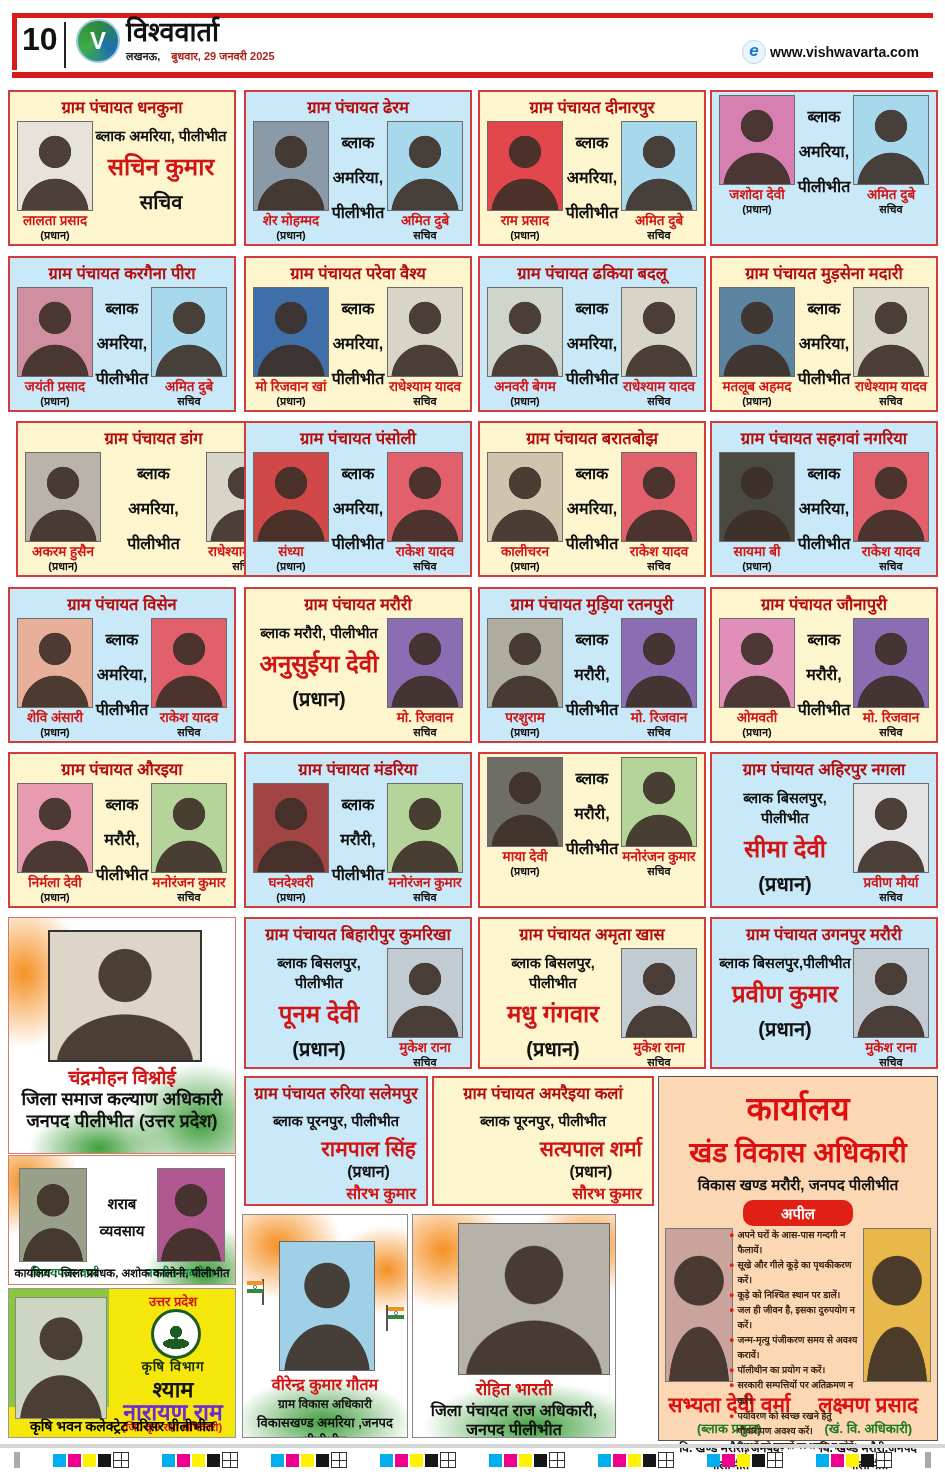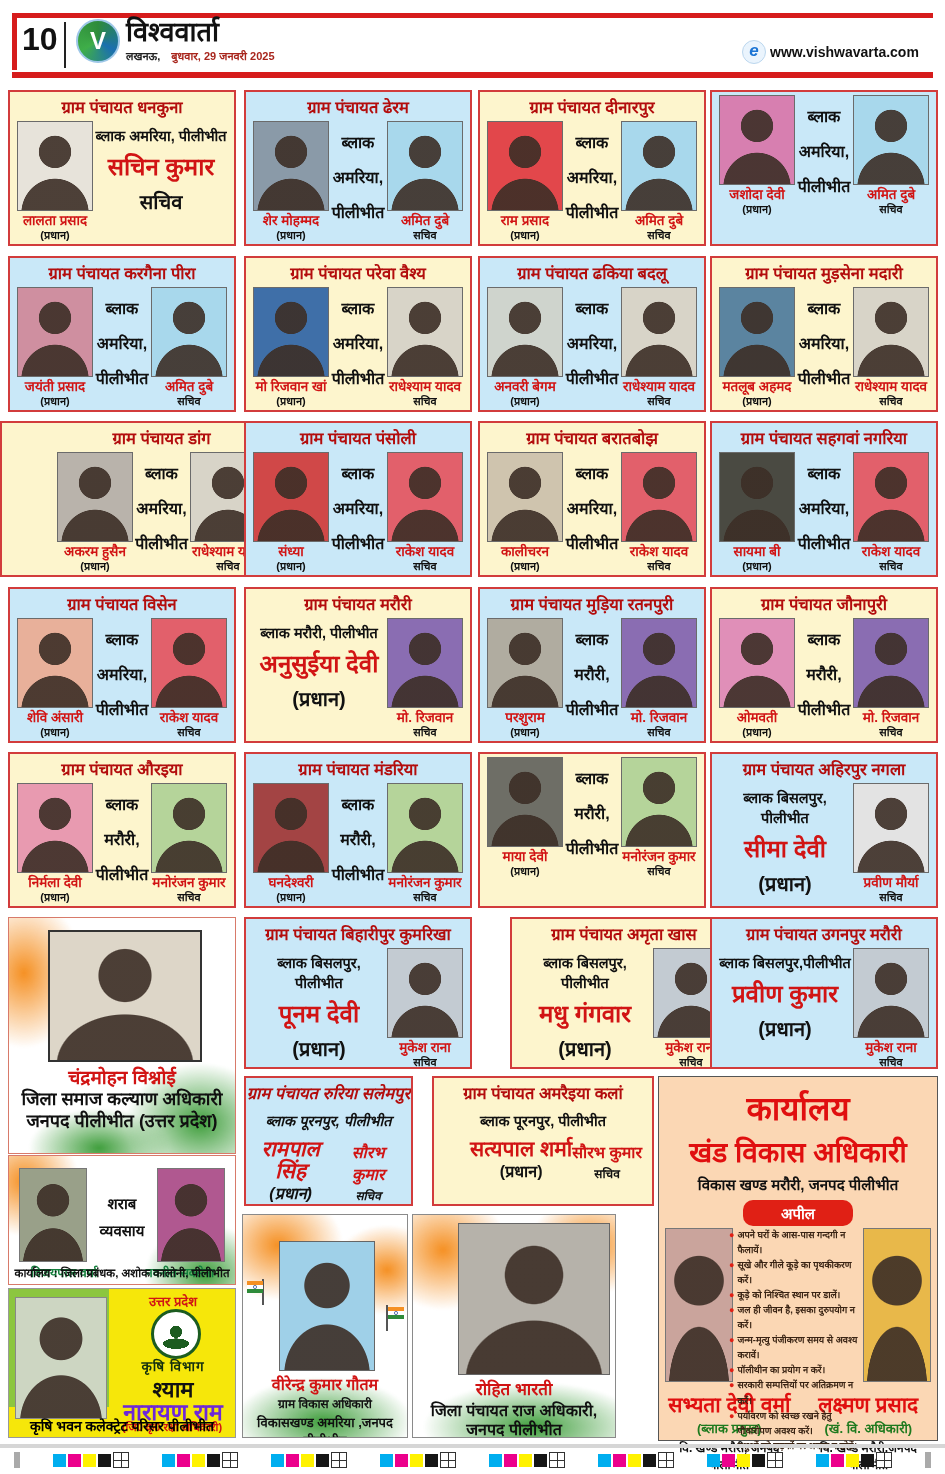--- a/index.html
+++ b/index.html
@@ -43,21 +43,21 @@
        background-repeat:no-repeat;}
   .pname{color:#d11414;font-weight:bold;font-size:13.5px;text-align:center;line-height:1.1;margin-top:3px;white-space:nowrap;}
   .prole{color:#111;font-weight:bold;font-size:11px;text-align:center;line-height:1.15;}
   .blockcol{flex:1;display:flex;flex-direction:column;justify-content:center;gap:13px;
             color:#101010;font-weight:bold;font-size:16px;text-align:center;padding-top:10px;}
   .featcol{flex:1;display:flex;flex-direction:column;align-items:center;justify-content:center;gap:9px;padding-top:4px;}
   .fblock{color:#101010;font-weight:bold;font-size:14.5px;text-align:center;}
   .fname{color:#d11414;font-weight:bold;font-size:24px;text-align:center;line-height:1.05;}
   .frole{color:#111;font-weight:bold;font-size:20px;text-align:center;}
   .textonly .fblock{margin-top:6px;}
-  .trow{display:flex;justify-content:flex-end;align-items:flex-end;padding:8px 10px 0 0;}
+  .trow{display:flex;justify-content:center;align-items:flex-end;padding:8px 10px 0 0;flex-direction:column;}
   .tcol{text-align:center;}
   .sname{color:#d11414;font-weight:bold;font-size:16px;}
   .srole2{color:#111;font-weight:bold;font-size:12px;margin-top:2px;}
   .textonly .fname{font-size:21px;} .textonly .frole{font-size:16px;}
 
   
   .white-card{background:#fff;border:1.5px solid #d87a6a;overflow:hidden;}
   .tri{position:absolute;border-radius:50%;filter:blur(1px);}
   .tri-or{background:radial-gradient(closest-side,#f59023,rgba(245,144,35,0));}
   .tri-gr{background:radial-gradient(closest-side,#3f9e3c,rgba(63,158,60,0));}
@@ -294,21 +294,21 @@
             <div class="bl">अमरिया,</div>
             <div class="bl">पीलीभीत</div>
           </div>
           <div class="pcol">
             <div class="photo sil" style="background-color: rgb(216, 212, 200);"></div>
             <div class="pname">राधेश्याम यादव</div>
             <div class="prole">सचिव</div>
           </div>
         </div>
       </section>
-      <section class="card cream" style="left: 0; top: 421px; width: 275px; height: 156px; padding-left: 48px;">
+      <section class="card cream" style="left: 16px; top: 421px; width: 275px; height: 156px;">
         <div class="ctitle">ग्राम पंचायत डांग</div>
         <div class="cbody">
           <div class="pcol">
             <div class="photo sil" style="background-color: rgb(185, 179, 171);"></div>
             <div class="pname">अकरम हुसैन</div>
             <div class="prole">(प्रधान)</div>
           </div>
           <div class="blockcol">
             <div class="bl">ब्लाक</div>
             <div class="bl">अमरिया,</div>
@@ -538,21 +538,21 @@
             <div class="fname">पूनम देवी</div>
             <div class="frole">(प्रधान)</div>
           </div>
           <div class="pcol">
             <div class="photo sil" style="background-color: rgb(195, 203, 210);"></div>
             <div class="pname">मुकेश राना</div>
             <div class="prole">सचिव</div>
           </div>
         </div>
       </section>
-      <section class="card cream" style="left: 478px; top: 917px; width: 228px; height: 152px; margin-left: 32px;">
+      <section class="card cream" style="left: 478px; top: 917px; width: 228px; height: 152px;">
         <div class="ctitle">ग्राम पंचायत अमृता खास</div>
         <div class="cbody">
           <div class="featcol">
             <div class="fblock">ब्लाक बिसलपुर, पीलीभीत</div>
             <div class="fname">मधु गंगवार</div>
             <div class="frole">(प्रधान)</div>
           </div>
           <div class="pcol">
             <div class="photo sil" style="background-color: rgb(195, 203, 210);"></div>
             <div class="pname">मुकेश राना</div>
@@ -568,21 +568,21 @@
             <div class="fname">प्रवीण कुमार</div>
             <div class="frole">(प्रधान)</div>
           </div>
           <div class="pcol">
             <div class="photo sil" style="background-color: rgb(195, 203, 210);"></div>
             <div class="pname">मुकेश राना</div>
             <div class="prole">सचिव</div>
           </div>
         </div>
       </section>
-      <section class="card blue textonly" style="left: 244px; top: 1076px; width: 169px; height: 130px; font-style: italic;">
+      <section class="card blue textonly" style="left: 244px; top: 1076px; width: 184px; height: 130px;">
         <div class="ctitle">ग्राम पंचायत रुरिया सलेमपुर</div>
         <div class="fblock">ब्लाक पूरनपुर, पीलीभीत</div>
         <div class="trow">
           <div class="tcol">
             <div class="fname">रामपाल सिंह</div>
             <div class="frole">(प्रधान)</div>
           </div>
           <div class="tcol">
             <div class="sname">सौरभ कुमार</div>
             <div class="srole2">सचिव</div>

